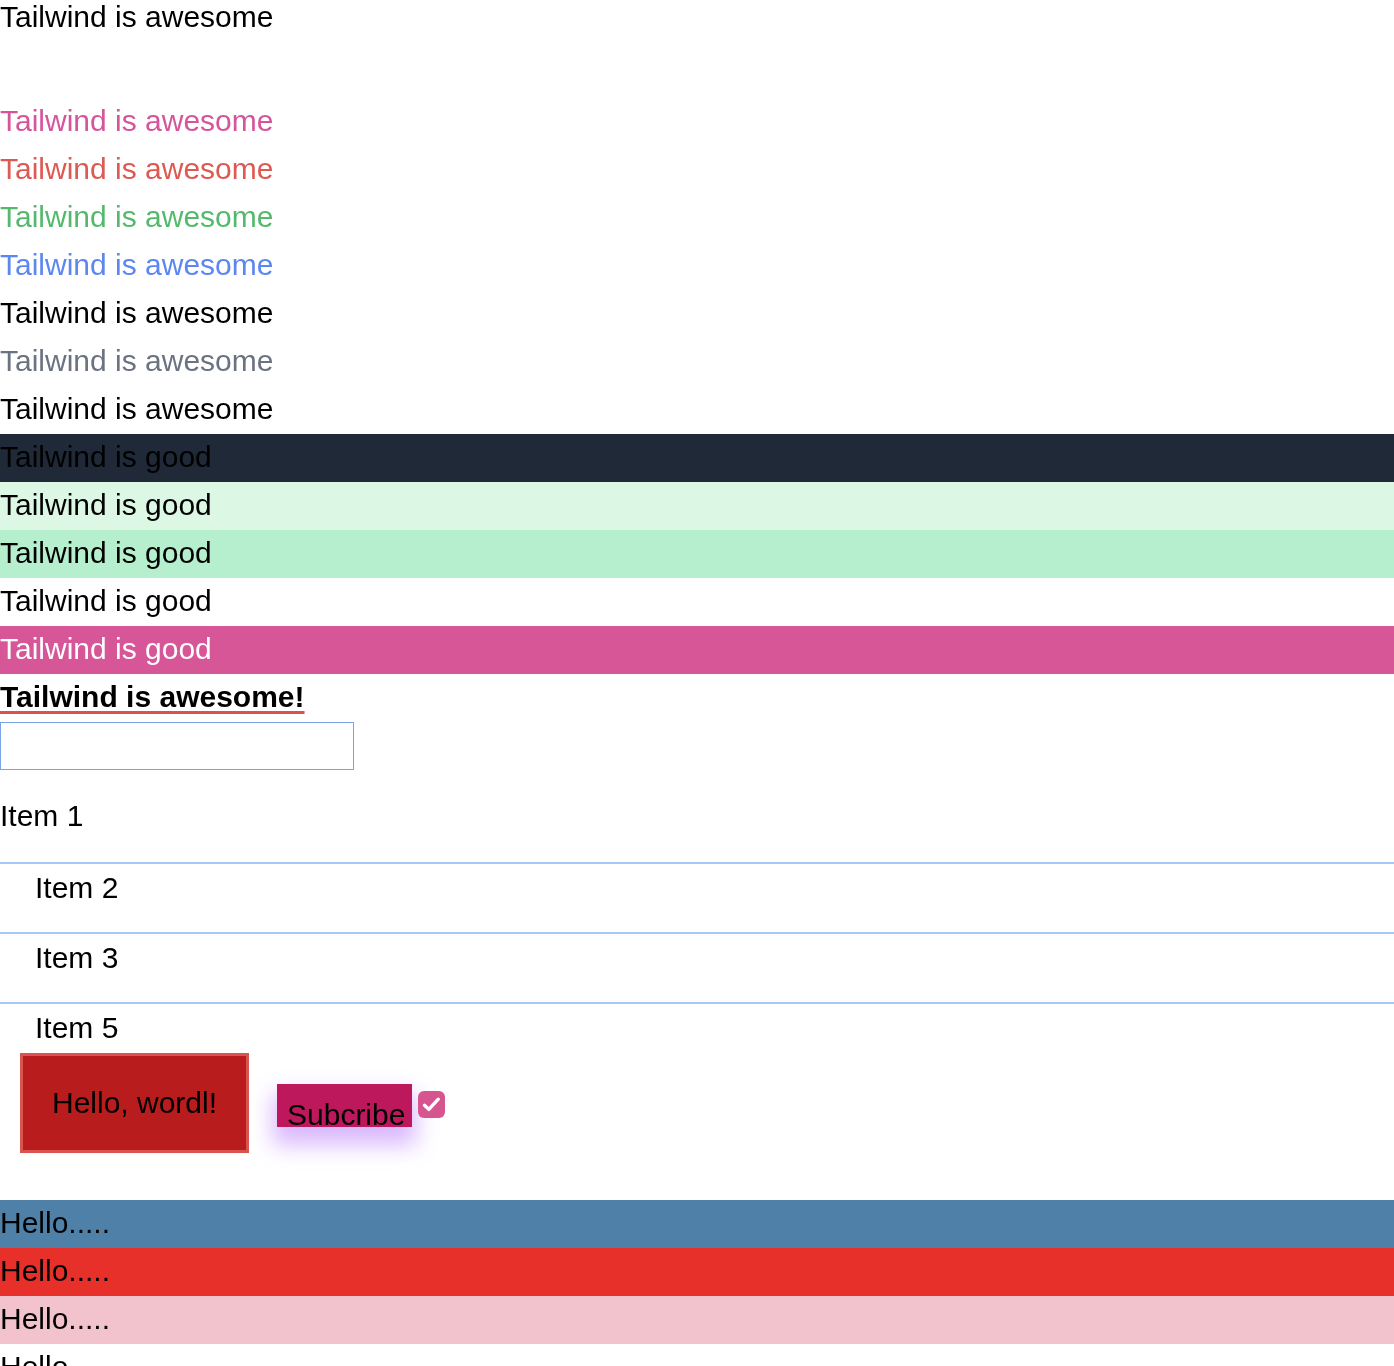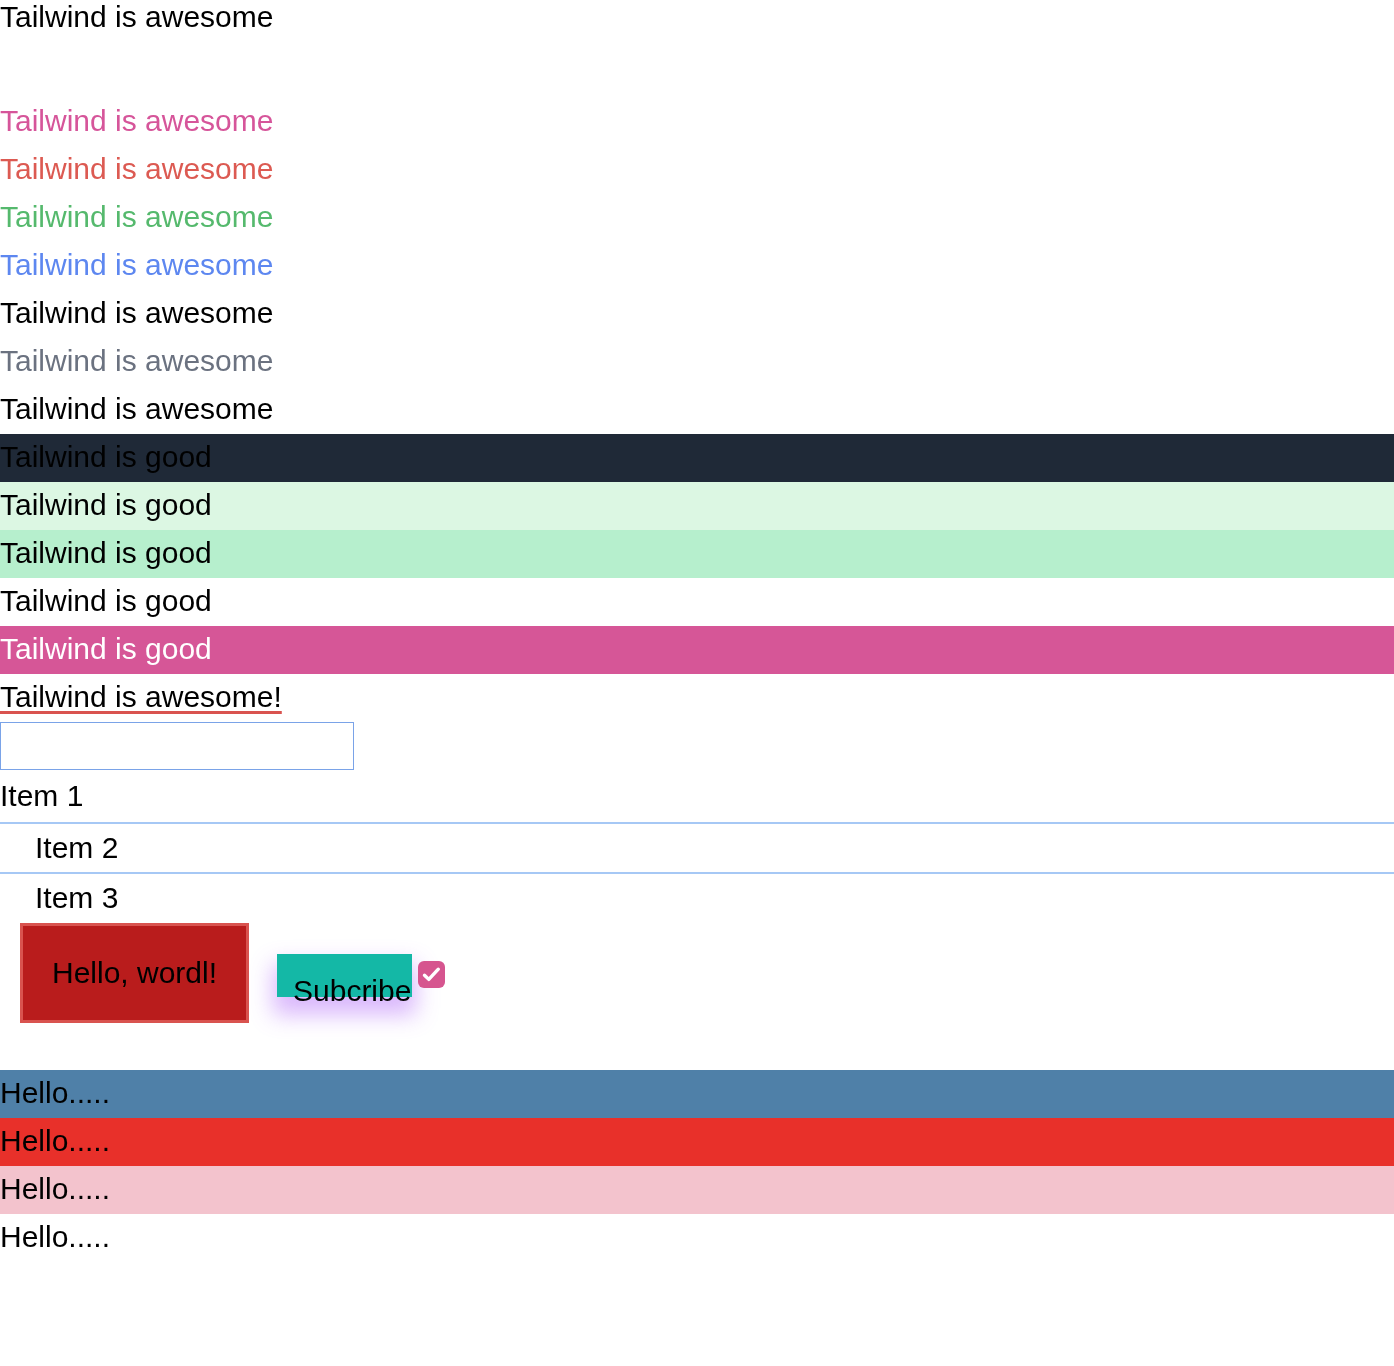--- a/index.html
+++ b/index.html
@@ -50,20 +50,21 @@
   }
 
   
   .line-underline {
     height: 48px;
     line-height: 46px;
     text-decoration: underline;
     text-decoration-color: #d9534f;
     text-decoration-thickness: 3px;
     text-underline-offset: 4px;
+    font-weight: bold;
   }
 
   
   .text-input-wrap {
     height: 50px;
     padding-top: 0px;
   }
   .text-input {
     display: block;
     width: 354px;
@@ -82,20 +83,21 @@
   .divided-list {
     margin: 0;
     padding: 0;
     list-style: none;
     width: 100%;
   }
   .divided-list li {
     height: 50px;
     line-height: 48px;
     box-sizing: border-box;
+    margin-top: 20px;
   }
   .divided-list li + li {
     border-top: 2px solid #a6c8f5;
     padding-left: 35px;
   }
 
   
   .controls {
     position: relative;
     height: 136px;
@@ -119,28 +121,28 @@
     padding: 0;
     cursor: pointer;
   }
   .subcribe-button {
     position: absolute;
     left: 277px;
     top: 32px;
     width: 135px;
     height: 43px;
     box-sizing: border-box;
-    background: #14b8a6;
+    background: #be185d;
     color: #000000;
     border: 0;
     font-family: "Liberation Sans", sans-serif;
     font-size: 30px;
     line-height: 41px;
     text-align: center;
-    padding: 16px;
+    padding: 10px;
     cursor: pointer;
     box-shadow: 0 14px 22px 4px rgba(168, 85, 247, 0.42);
   }
   .subscribe-checkbox {
     position: absolute;
     left: 418px;
     top: 39px;
     width: 27px;
     height: 27px;
     border-radius: 6px;
@@ -180,20 +182,21 @@
 <div class="row line-underline">Tailwind is awesome!</div>
 
 <div class="text-input-wrap">
   <input class="text-input" type="text" placeholder="" style="">
 </div>
 
 <ul class="divided-list">
   <li>Item 1</li>
   <li>Item 2</li>
   <li>Item 3</li>
+  <li>Item 5</li>
 </ul>
 
 <div class="controls">
   <button class="hello-button">Hello, wordl!</button>
 
   <button class="subcribe-button">Subcribe</button>
 
   <span class="subscribe-checkbox">
     <svg viewBox="0 0 27 27" xmlns="http://www.w3.org/2000/svg">
       <path d="M6.5 14.2 L10.8 18.4 L20.3 8.2" fill="none" stroke="#ffffff" stroke-width="3.4" stroke-linecap="round" stroke-linejoin="round"></path>

